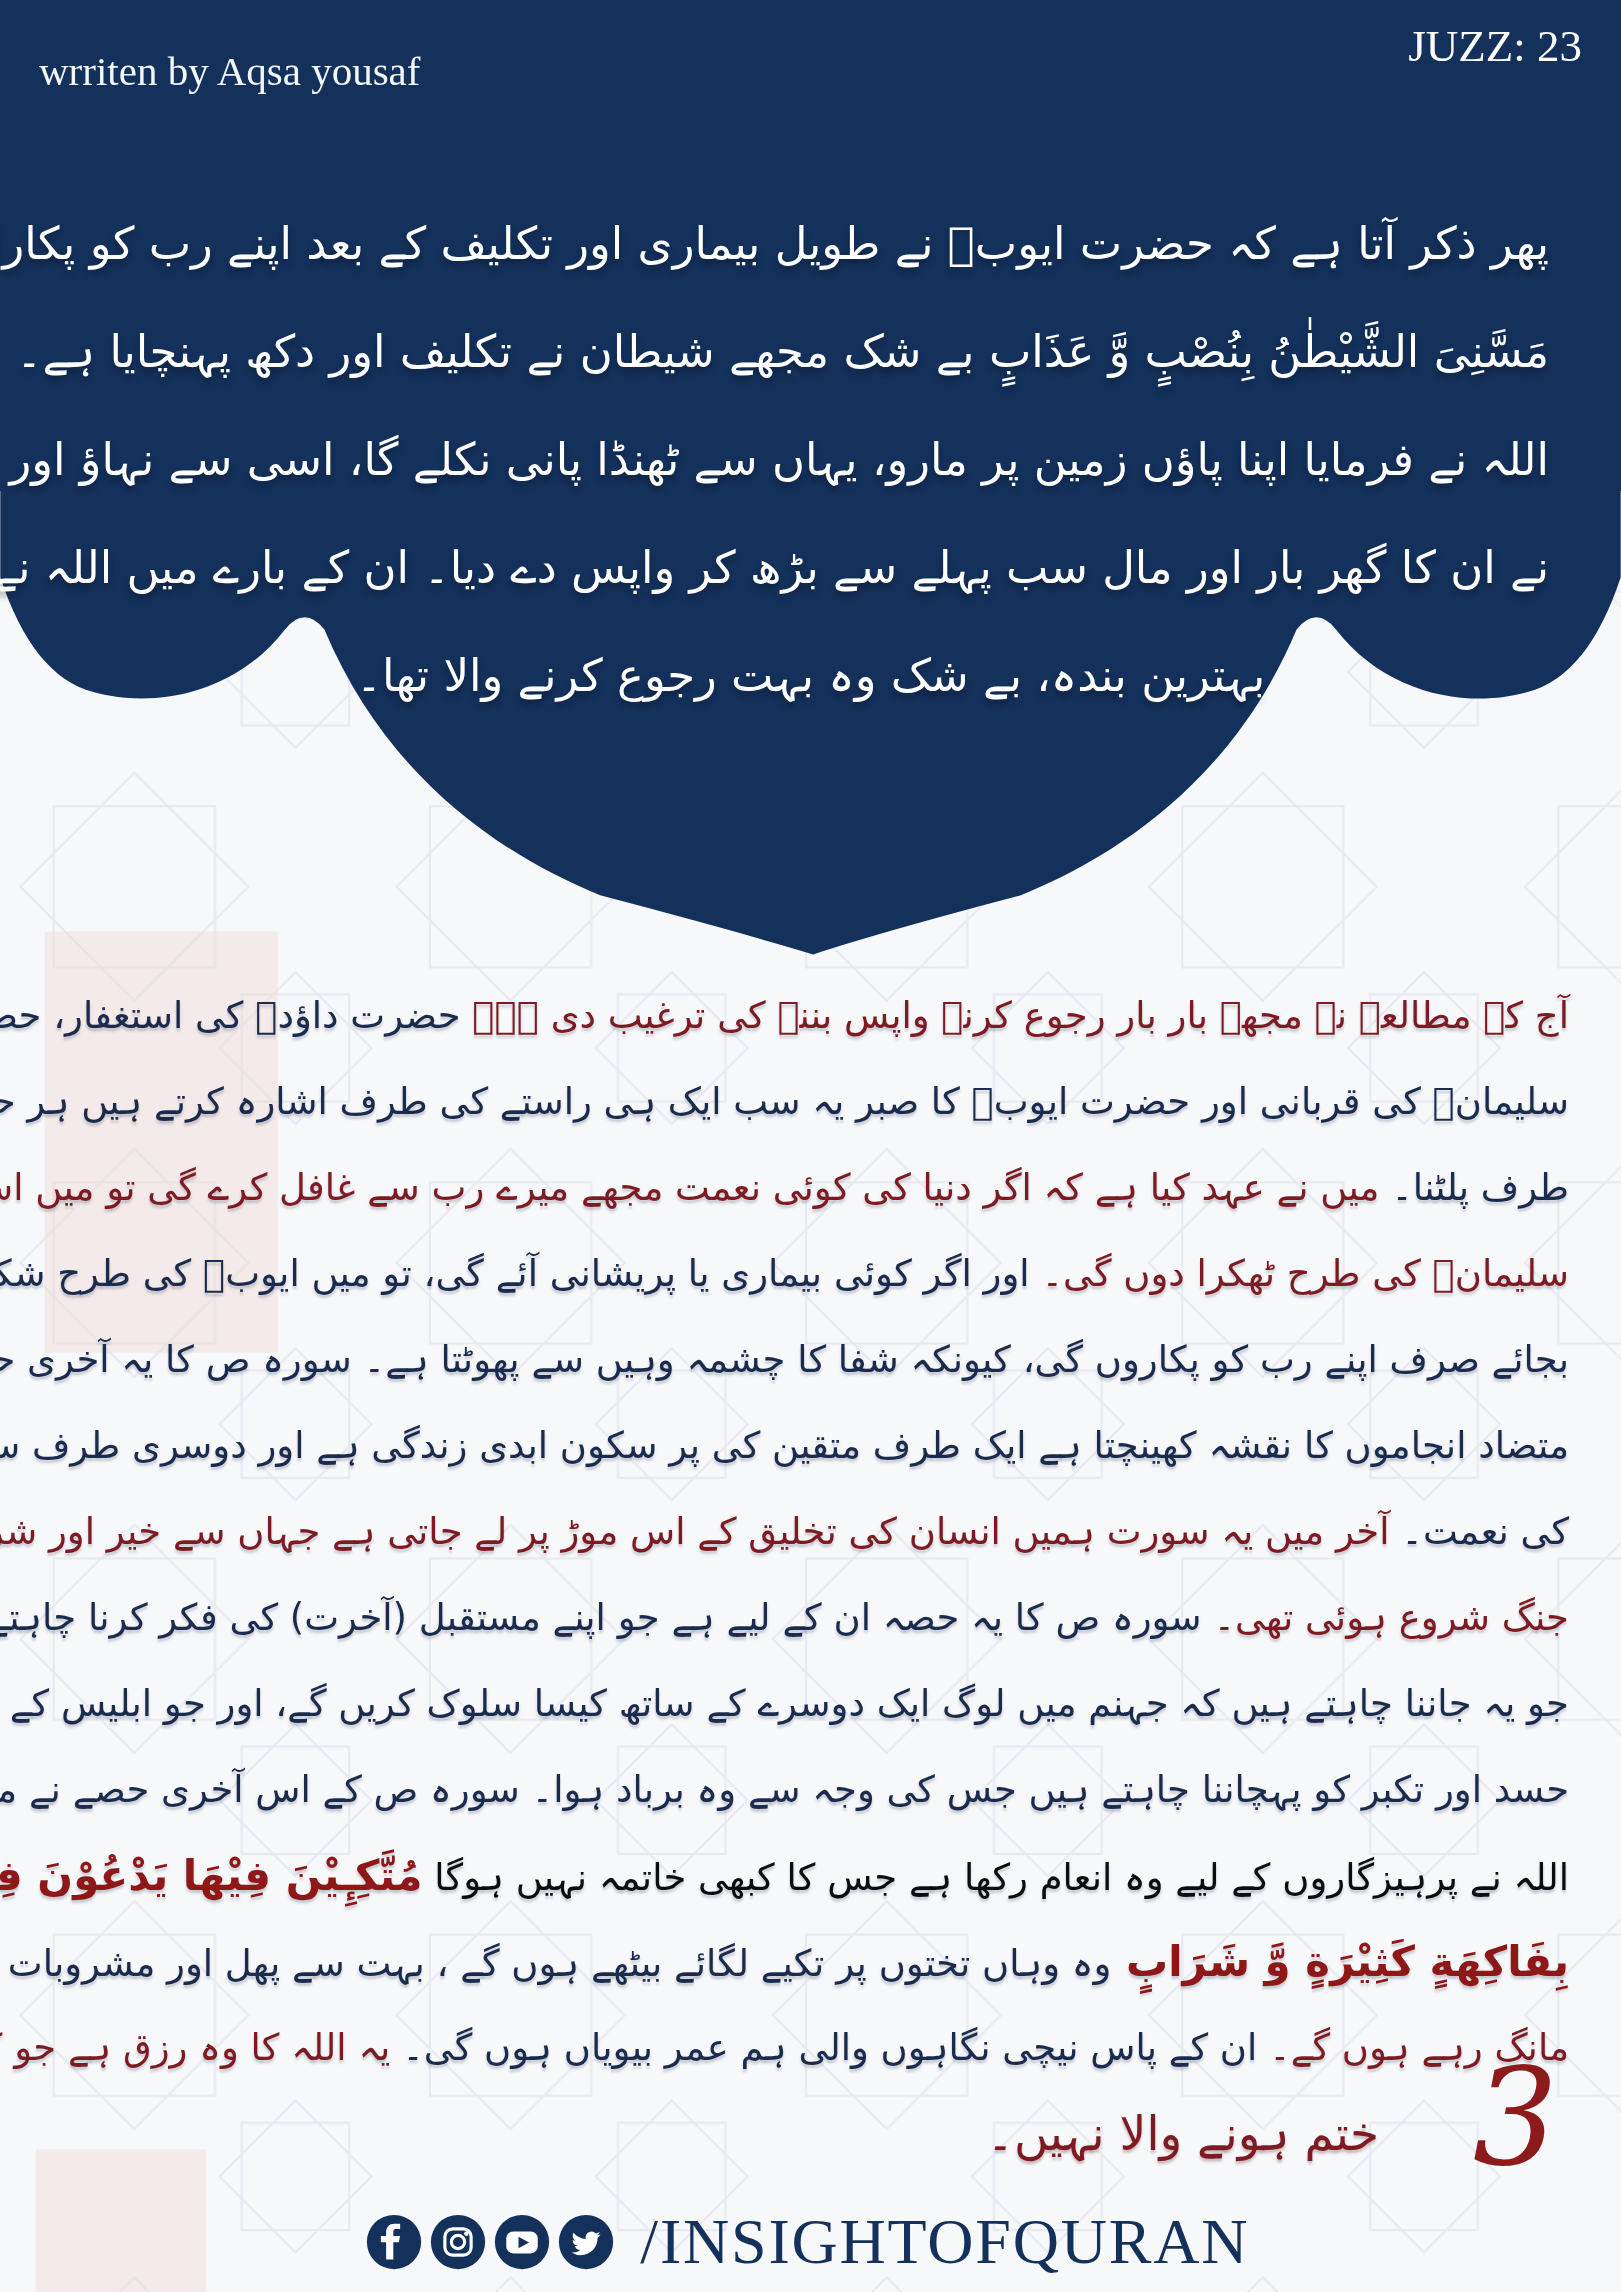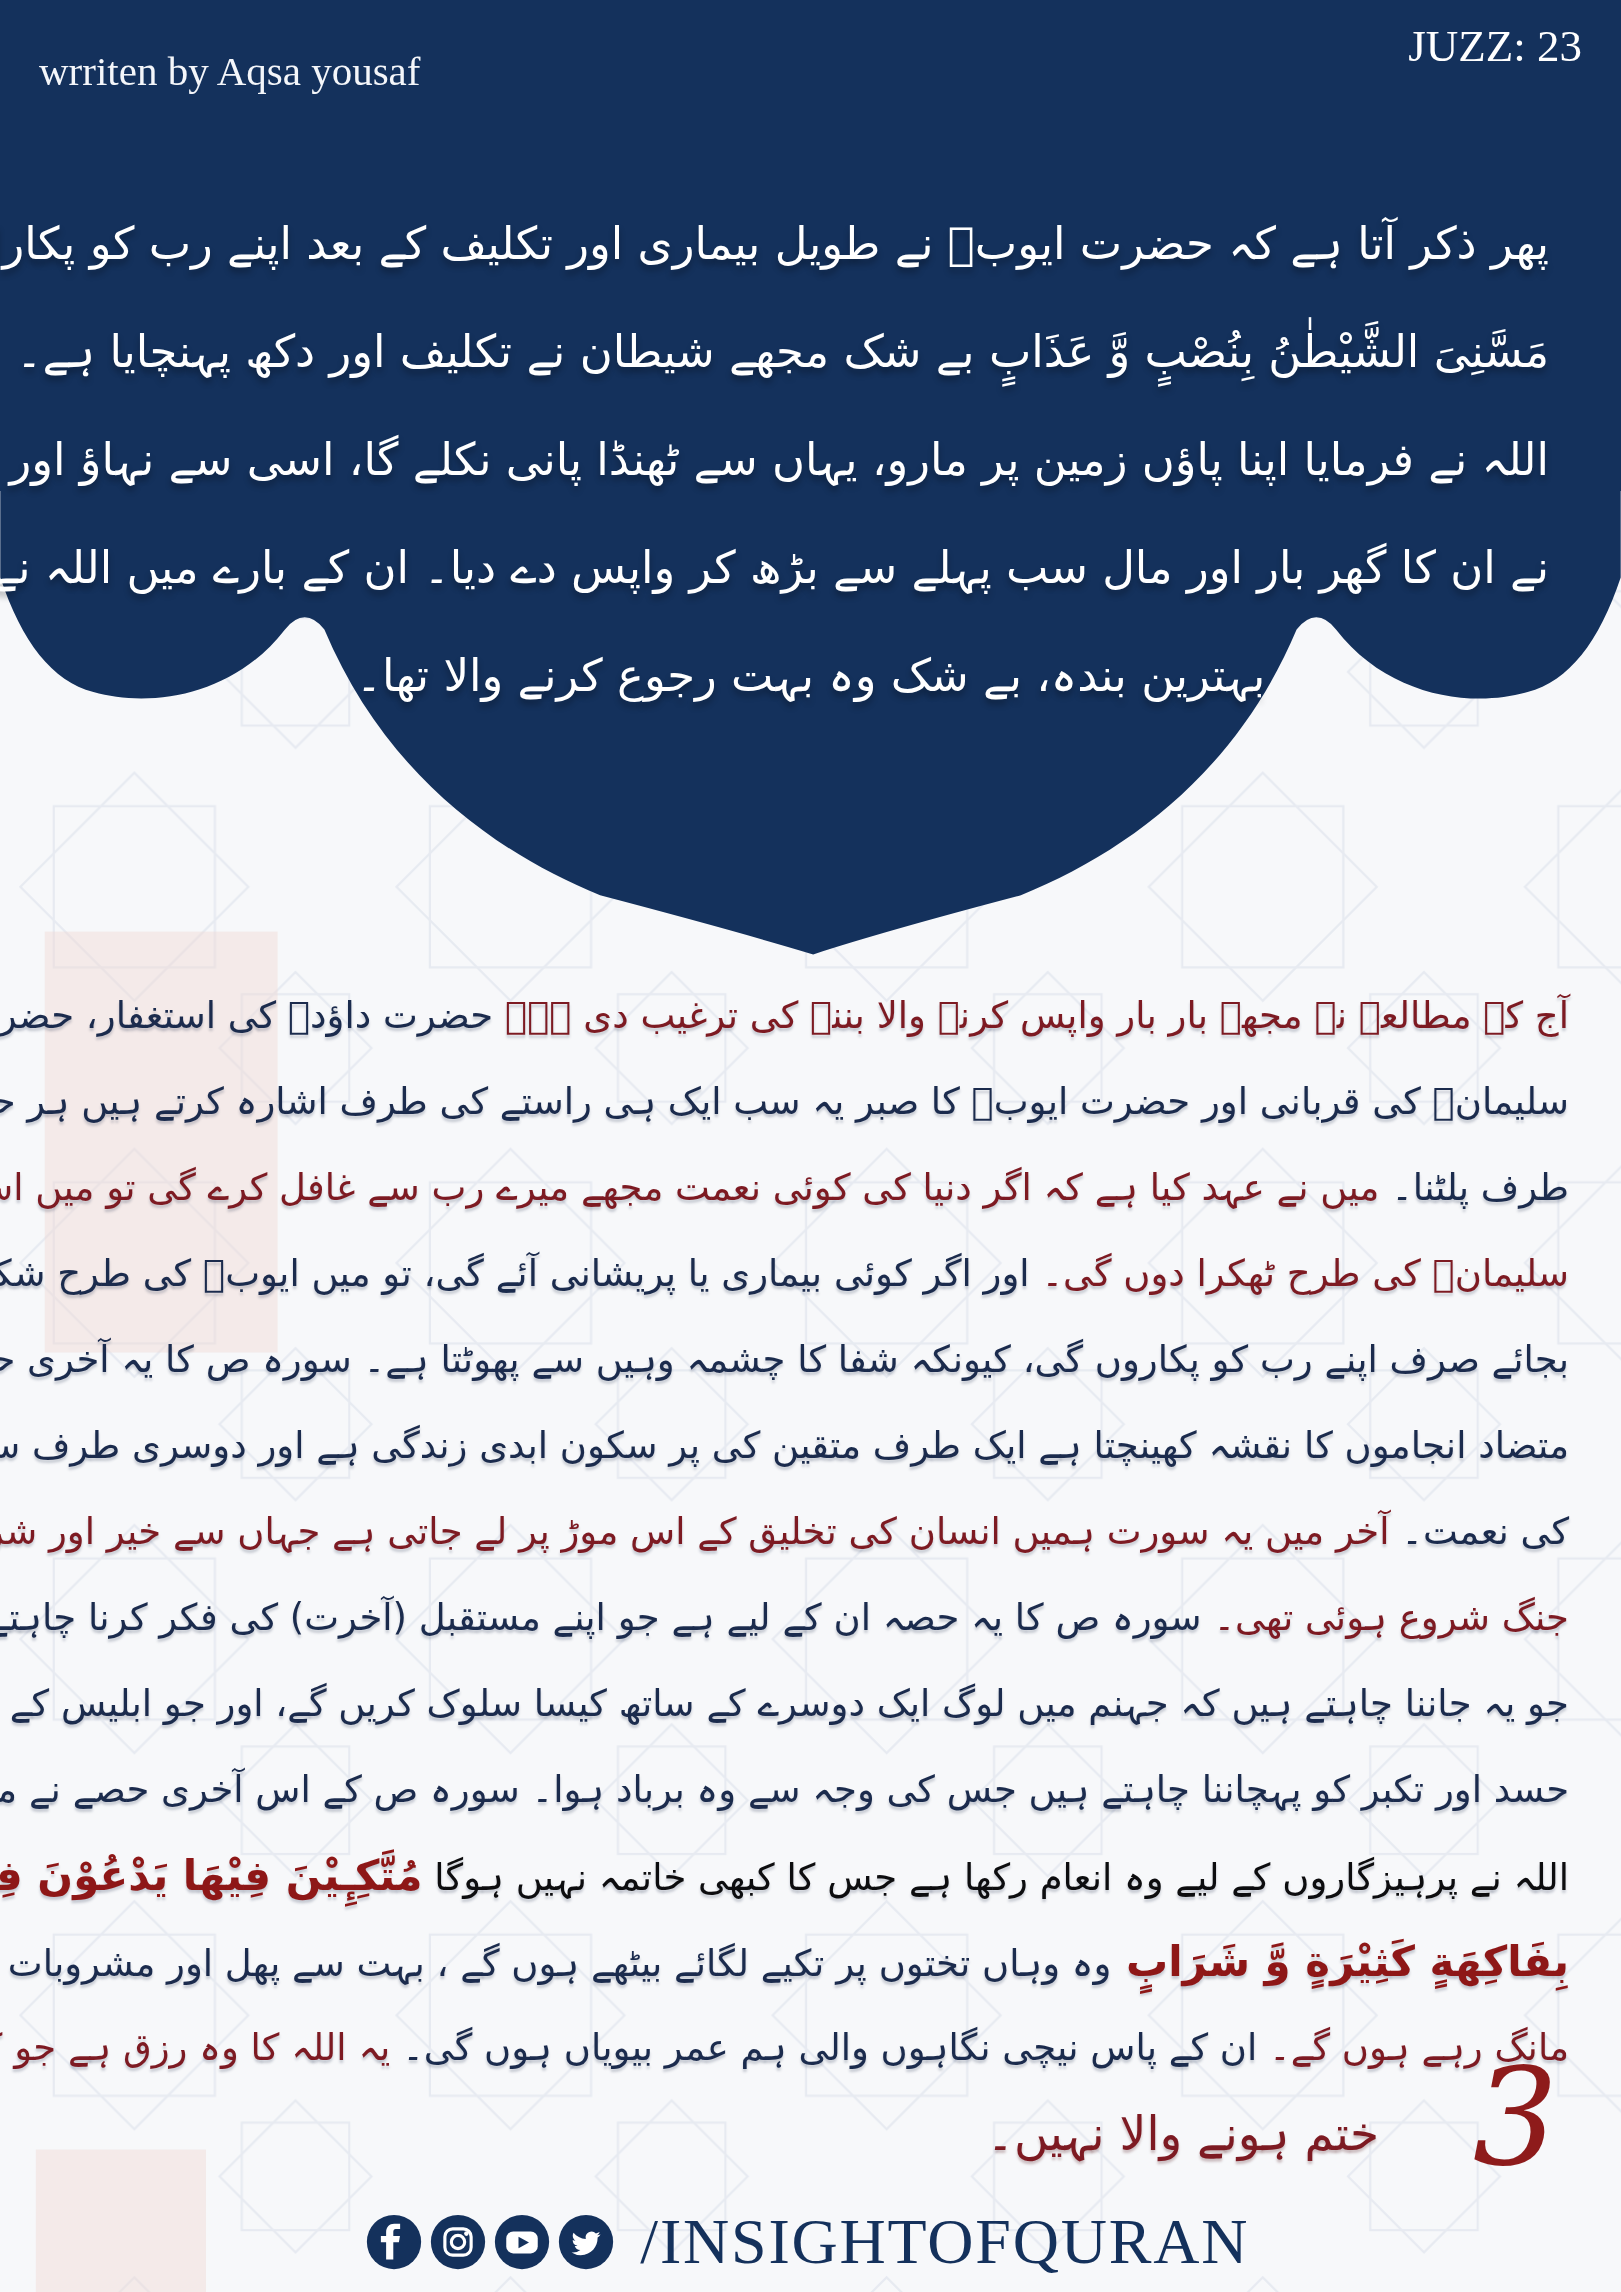--- a/index.html
+++ b/index.html
@@ -138,21 +138,21 @@
           <div class="uline">پھر ذکر آتا ہے کہ حضرت ایوبؑ نے طویل بیماری اور تکلیف کے بعد اپنے رب کو پکارا اَنِّیْ</div>
           <div class="uline">مَسَّنِیَ الشَّیْطٰنُ بِنُصْبٍ وَّ عَذَابٍ بے شک مجھے شیطان نے تکلیف اور دکھ پہنچایا ہے۔</div>
           <div class="uline">اللہ نے فرمایا اپنا پاؤں زمین پر مارو، یہاں سے ٹھنڈا پانی نکلے گا، اسی سے نہاؤ اور اسے ہی پیو۔ اللہ</div>
           <div class="uline">نے ان کا گھر بار اور مال سب پہلے سے بڑھ کر واپس دے دیا۔ ان کے بارے میں اللہ نے فرمایا:</div>
           <div class="uline">بہترین بندہ، بے شک وہ بہت رجوع کرنے والا تھا۔</div>
         </div>
     </div>
   </div>
 
   <div class="body-text" id="body-lines">
-      <div class="bline"><span class="c-maroon">آج کے مطالعے نے مجھے بار بار واپس کرنے والا بننے کی ترغیب دی ہے۔ </span><span class="c-navy">حضرت داؤدؑ کی استغفار، حضرت</span></div>
+      <div class="bline"><span class="c-maroon">آج کے مطالعے نے مجھے بار بار رجوع کرنے واپس بننے کی ترغیب دی ہے۔ </span><span class="c-navy">حضرت داؤدؑ کی استغفار، حضرت</span></div>
       <div class="bline"><span class="c-navy">سلیمانؑ کی قربانی اور حضرت ایوبؑ کا صبر یہ سب ایک ہی راستے کی طرف اشارہ کرتے ہیں ہر حال میں اللہ کی</span></div>
       <div class="bline"><span class="c-navy">طرف پلٹنا۔ </span><span class="c-maroon">میں نے عہد کیا ہے کہ اگر دنیا کی کوئی نعمت مجھے میرے رب سے غافل کرے گی تو میں اسے</span></div>
       <div class="bline"><span class="c-maroon">سلیمانؑ کی طرح ٹھکرا دوں گی۔ </span><span class="c-navy">اور اگر کوئی بیماری یا پریشانی آئے گی، تو میں ایوبؑ کی طرح شکوہ کرنے کے</span></div>
       <div class="bline"><span class="c-navy">بجائے صرف اپنے رب کو پکاروں گی، کیونکہ شفا کا چشمہ وہیں سے پھوٹتا ہے۔ سورہ ص کا یہ آخری حصہ دو</span></div>
       <div class="bline"><span class="c-navy">متضاد انجاموں کا نقشہ کھینچتا ہے ایک طرف متقین کی پر سکون ابدی زندگی ہے اور دوسری طرف سرکشوں</span></div>
       <div class="bline"><span class="c-navy">کی نعمت۔ </span><span class="c-maroon">آخر میں یہ سورت ہمیں انسان کی تخلیق کے اس موڑ پر لے جاتی ہے جہاں سے خیر اور شر کی</span></div>
       <div class="bline"><span class="c-maroon">جنگ شروع ہوئی تھی۔ </span><span class="c-navy">سورہ ص کا یہ حصہ ان کے لیے ہے جو اپنے مستقبل (آخرت) کی فکر کرنا چاہتے ہیں،</span></div>
       <div class="bline"><span class="c-navy">جو یہ جاننا چاہتے ہیں کہ جہنم میں لوگ ایک دوسرے کے ساتھ کیسا سلوک کریں گے، اور جو ابلیس کے اس</span></div>
       <div class="bline"><span class="c-navy">حسد اور تکبر کو پہچاننا چاہتے ہیں جس کی وجہ سے وہ برباد ہوا۔ سورہ ص کے اس آخری حصے نے مجھے سکھایا کہ</span></div>
       <div class="bline"><span class="c-black">اللہ نے پرہیزگاروں کے لیے وہ انعام رکھا ہے جس کا کبھی خاتمہ نہیں ہوگا </span><span class="c-arabic">مُتَّكِـِٕیْنَ فِیْهَا یَدْعُوْنَ فِیْهَا</span></div>

